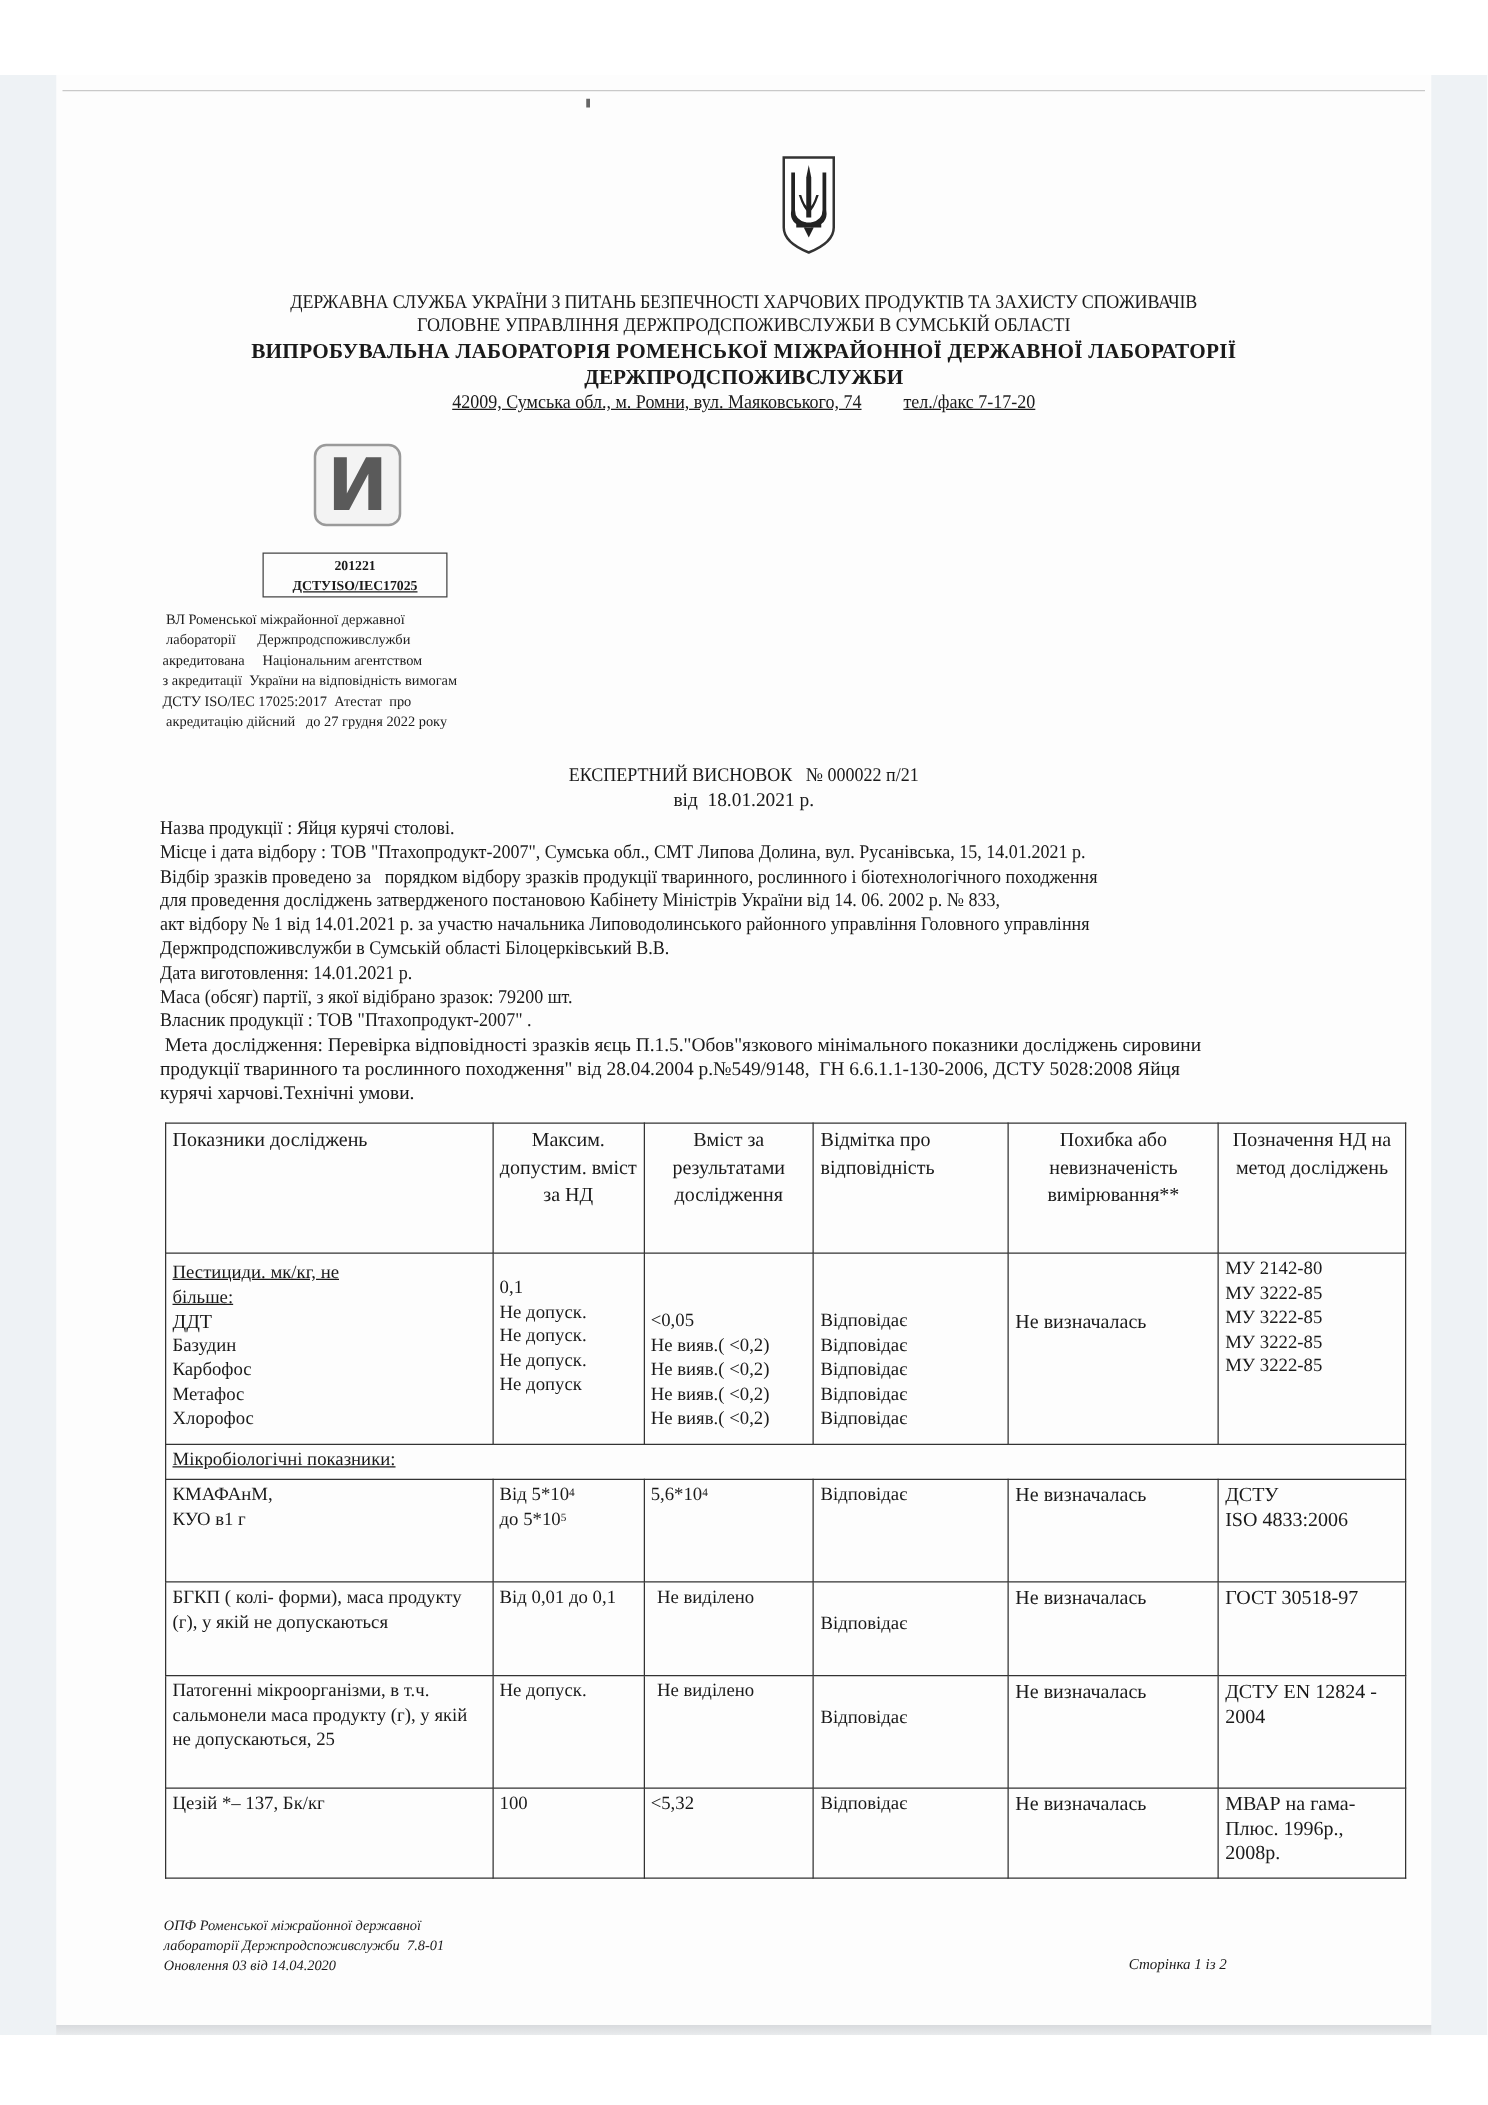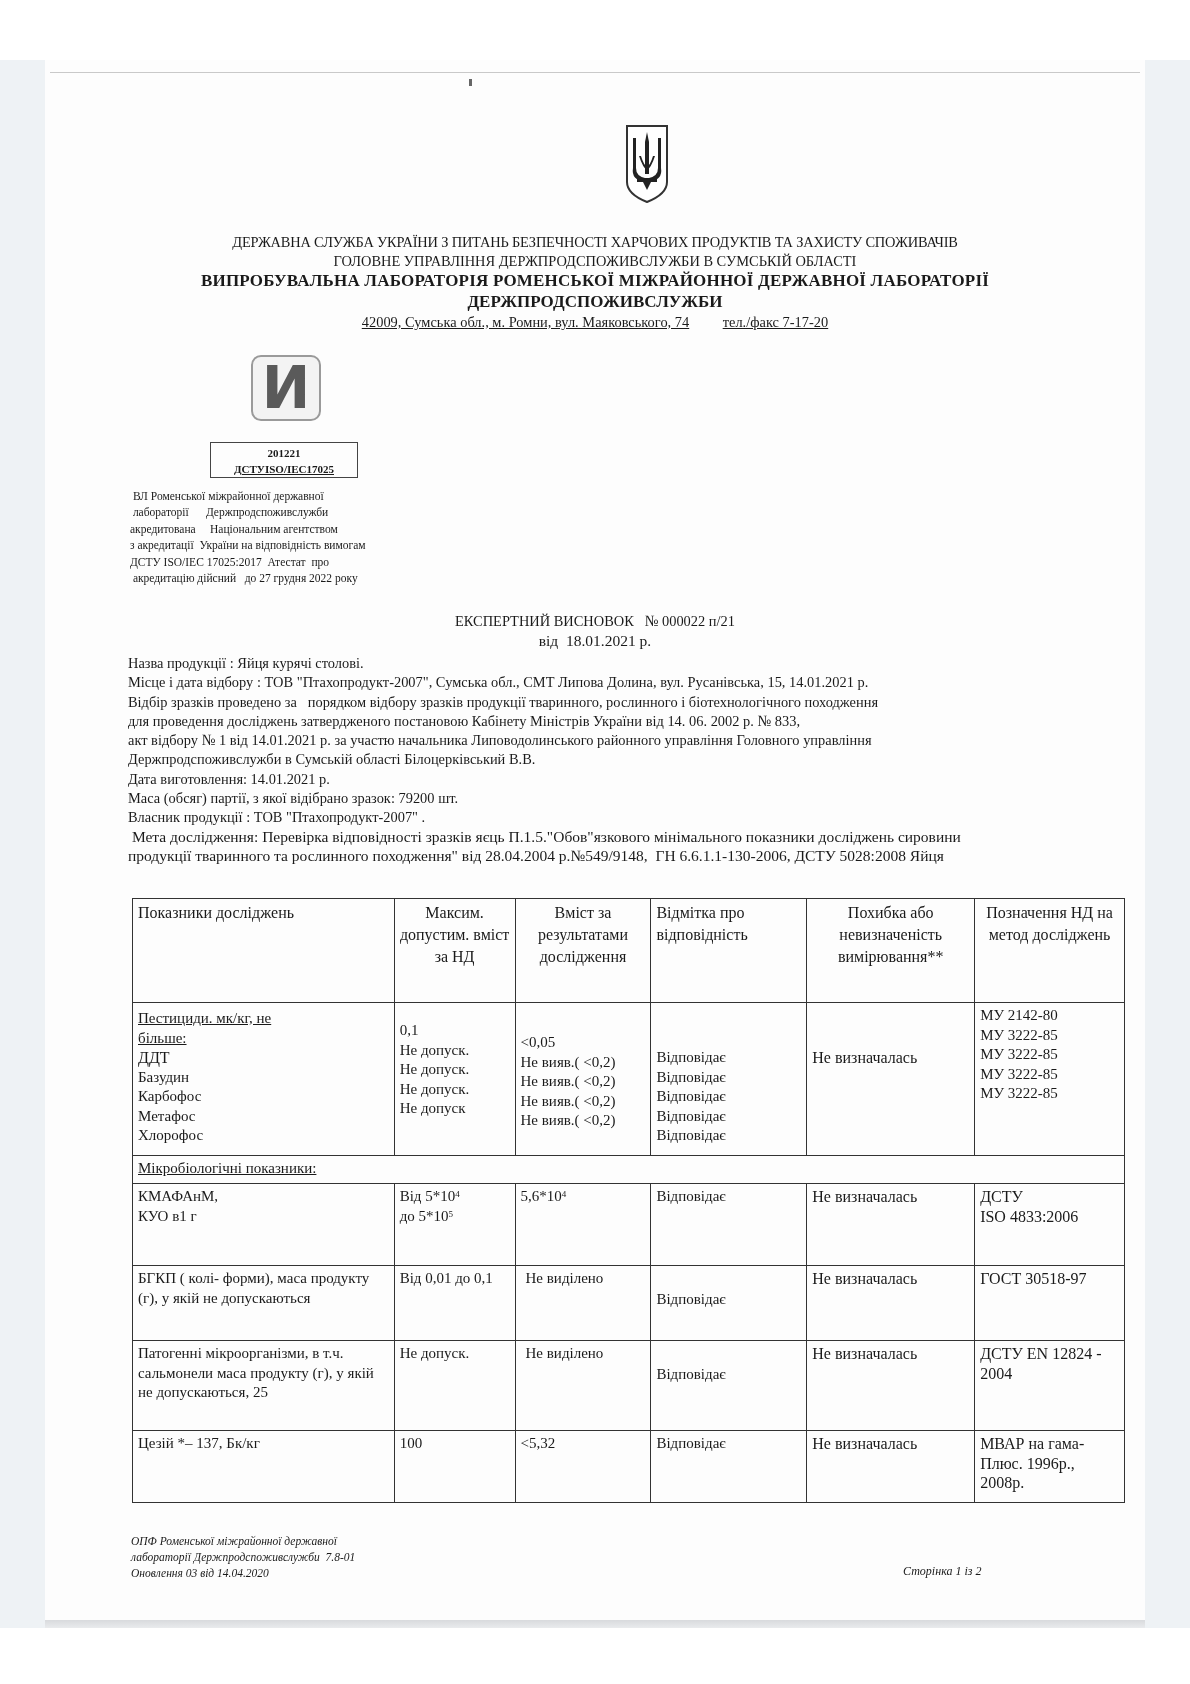--- a/index.html
+++ b/index.html
@@ -120,20 +120,21 @@
   <div class="ln cond">Місце і дата відбору : ТОВ "Птахопродукт-2007", Сумська обл., СМТ Липова Долина, вул. Русанівська, 15, 14.01.2021 р.</div>
   <div class="ln cond" style="white-space:pre">Відбір зразків проведено за   порядком відбору зразків продукції тваринного, рослинного і біотехнологічного походження</div>
   <div class="ln cond">для проведення досліджень затвердженого постановою Кабінету Міністрів України від 14. 06. 2002 р. № 833,</div>
   <div class="ln cond">акт відбору № 1 від 14.01.2021 р. за участю начальника Липоводолинського районного управління Головного управління</div>
   <div class="ln cond">Держпродспоживслужби в Сумській області Білоцерківський В.В.</div>
   <div class="ln cond">Дата виготовлення: 14.01.2021 р.</div>
   <div class="ln cond">Маса (обсяг) партії, з якої відібрано зразок: 79200 шт.</div>
   <div class="ln cond">Власник продукції : ТОВ "Птахопродукт-2007" .</div>
   <div class="ln" style="white-space:pre"> Мета дослідження: Перевірка відповідності зразків яєць П.1.5."Обов"язкового мінімального показники досліджень сировини</div>
   <div class="ln" style="white-space:pre">продукції тваринного та рослинного походження" від 28.04.2004 р.№549/9148,  ГН 6.6.1.1-130-2006, ДСТУ 5028:2008 Яйця</div>
+  <div class="ln">курячі харчові.Технічні умови.</div>
 </div>
 
 <table class="res">
   <colgroup>
     <col style="width:262px">
       <col style="width:121px">
       <col style="width:136px">
     <col style="width:156px">
       <col style="width:168px">
       <col style="width:150px">
@@ -157,21 +158,21 @@
       <div>Метафос</div>
       <div>Хлорофос</div>
     </td>
     <td class="cell-lines" style="padding-top:18px">
       <div>0,1</div>
       <div>Не допуск.</div>
       <div>Не допуск.</div>
       <div>Не допуск.</div>
       <div>Не допуск</div>
     </td>
-    <td class="cell-lines" style="padding-top:30px">
+    <td class="cell-lines" style="padding-top:45px">
       <div>&lt;0,05</div>
       <div>Не вияв.( &lt;0,2)</div>
       <div>Не вияв.( &lt;0,2)</div>
       <div>Не вияв.( &lt;0,2)</div>
       <div>Не вияв.( &lt;0,2)</div>
     </td>
     <td class="cell-lines" style="padding-top:45px">
       <div>Відповідає</div>
       <div>Відповідає</div>
       <div>Відповідає</div>

